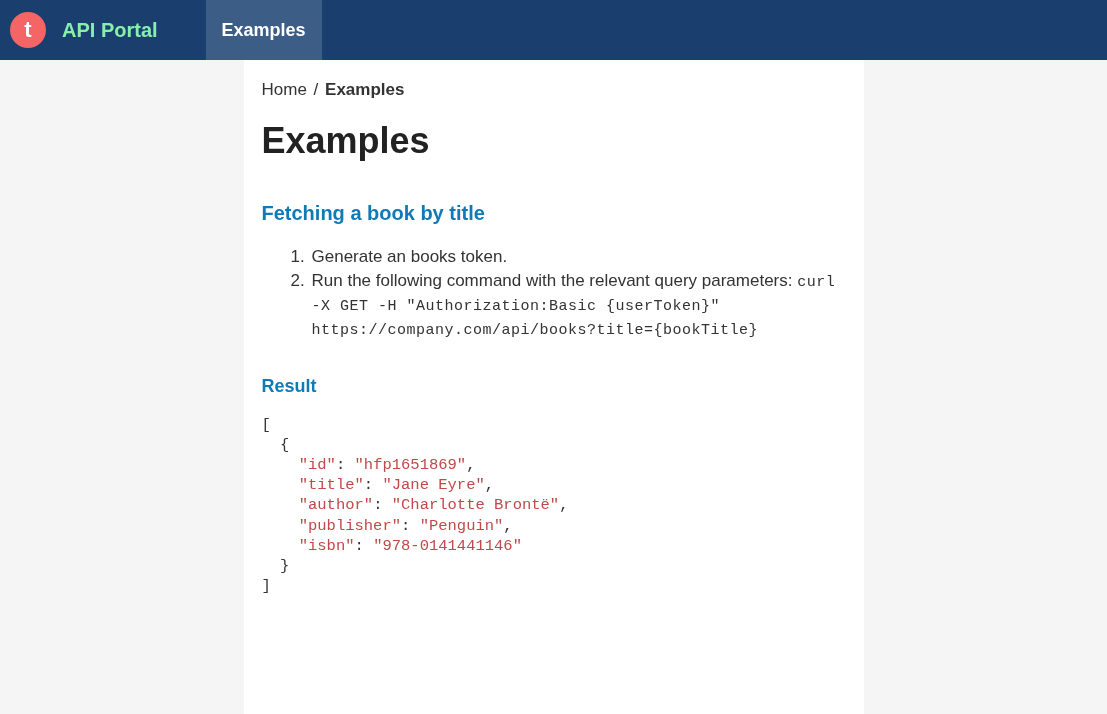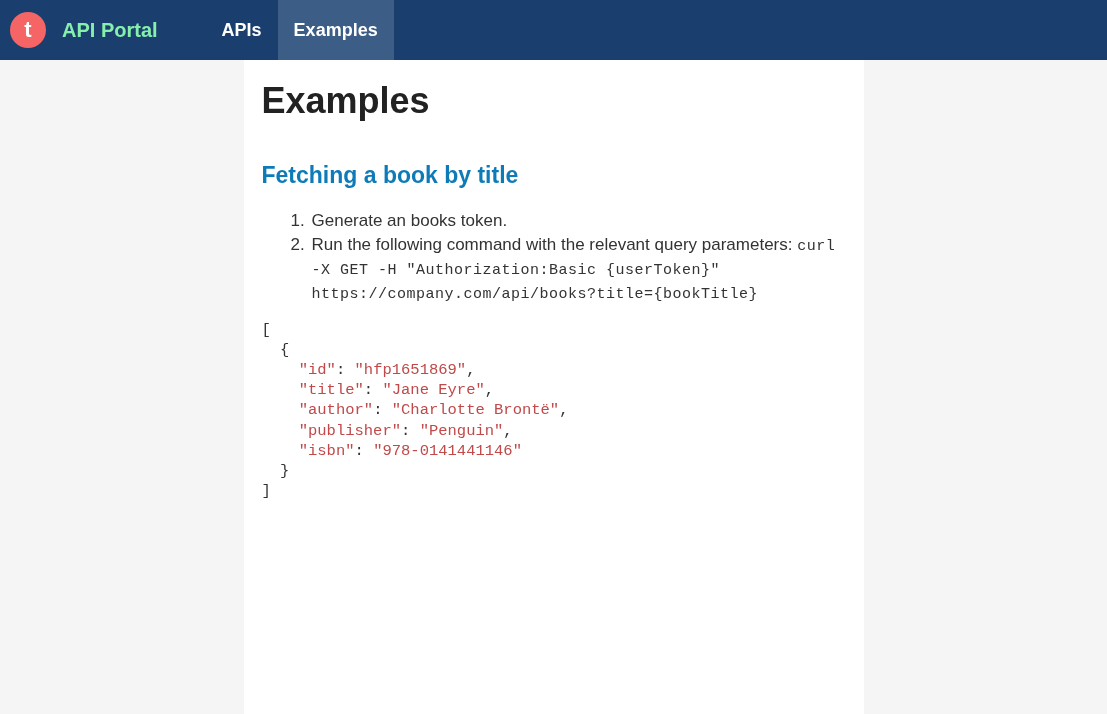--- a/index.html
+++ b/index.html
@@ -86,21 +86,21 @@
     }
     
     .page-title {
       font-size: 36px;
       font-weight: bold;
       color: #222;
       margin-bottom: 40px;
     }
     
     .section-heading {
-      font-size: 23px;
+      font-size: 20px;
       font-weight: bold;
       color: #0e7bb8;
       margin-bottom: 20px;
     }
     
     .sub-heading {
       font-size: 18px;
       font-weight: bold;
       color: #0e7bb8;
       margin-top: 35px;
@@ -145,35 +145,40 @@
     }
   </style>
 </head>
 <body>
 
 <div class="header">
   <div class="logo">
     <span>t</span>
   </div>
   <div class="brand">API Portal</div>
-  <div class="nav-item">APIs</div>
   <div class="nav-item active">Examples</div>
 </div>
 
 <div class="content-wrapper">
+  <div class="breadcrumb">
+    <span class="breadcrumb-home">Home</span>
+    <span class="breadcrumb-sep">/</span>
+    <span class="breadcrumb-current">Examples</span>
+  </div>
 
   <h1 class="page-title">Examples</h1>
 
   <h2 class="section-heading">Fetching a book by title</h2>
 
   <ol class="ordered-list">
     <li><span>Generate an books token.</span></li>
     <li><span>Run the following command with the relevant query parameters: </span><span class="inline-code">curl -X GET -H "Authorization:Basic {userToken}" https://company.com/api/books?title={bookTitle}</span></li>
   </ol>
 
+  <h3 class="sub-heading">Result</h3>
 
 
   <div class="code-block"><span>[</span>
 <span>  {</span>
 <span class="json-key">    "id"</span><span>: </span><span class="json-string">"hfp1651869"</span><span>,</span>
 <span class="json-key">    "title"</span><span>: </span><span class="json-string">"Jane Eyre"</span><span>,</span>
 <span class="json-key">    "author"</span><span>: </span><span class="json-string">"Charlotte Brontë"</span><span>,</span>
 <span class="json-key">    "publisher"</span><span>: </span><span class="json-string">"Penguin"</span><span>,</span>
 <span class="json-key">    "isbn"</span><span>: </span><span class="json-string">"978-0141441146"</span>
 <span>  }</span>

